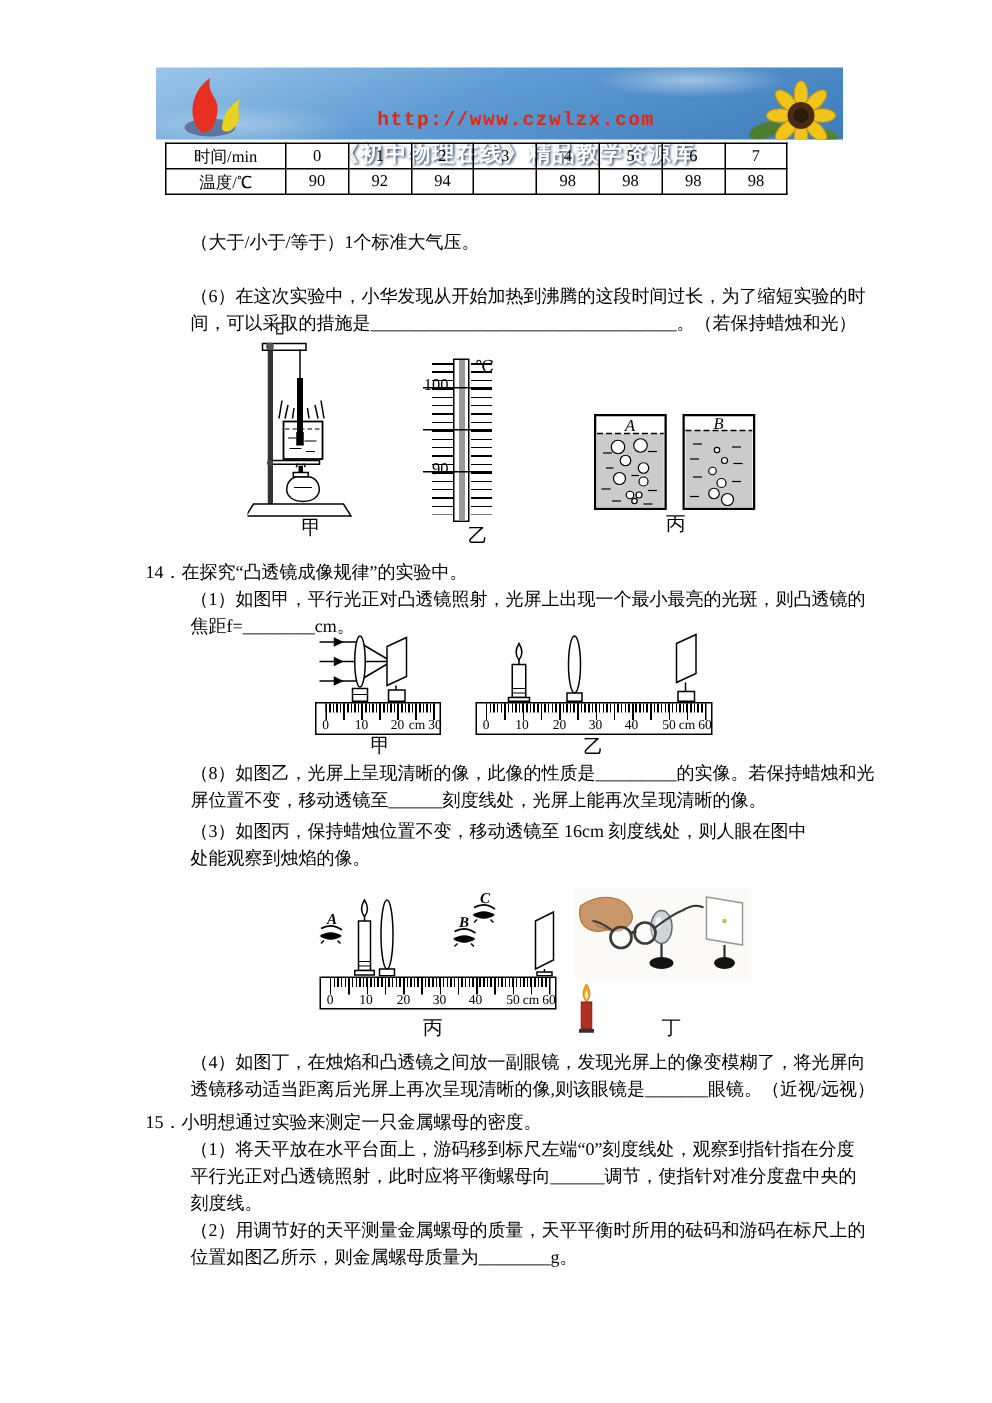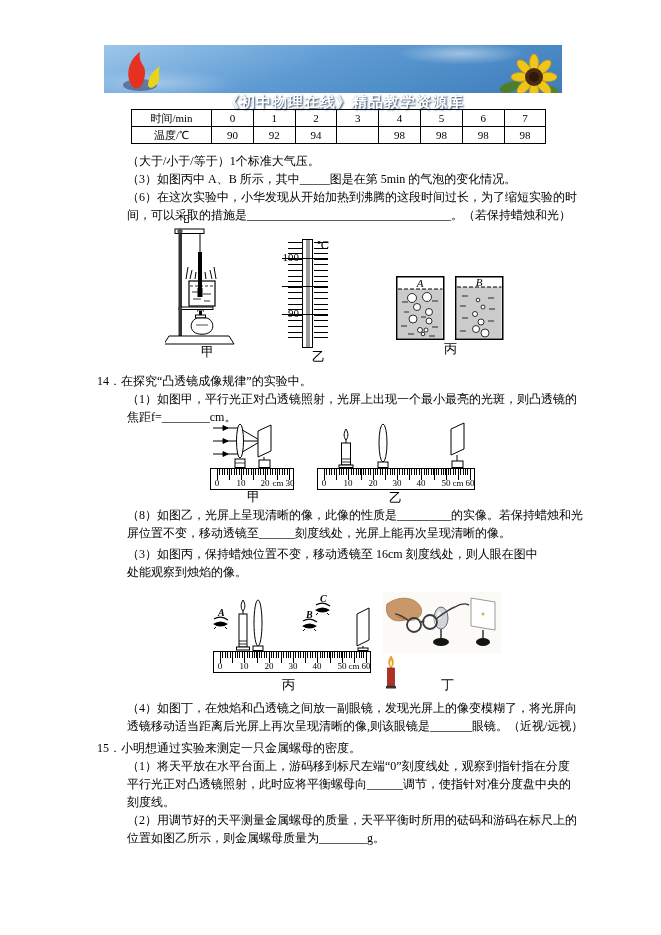--- a/index.html
+++ b/index.html
@@ -14,21 +14,21 @@
               radial-gradient(ellipse 90px 16px at 78% 18%, rgba(255,255,255,.45), transparent 70%),
               radial-gradient(ellipse 110px 20px at 12% 80%, rgba(255,255,255,.30), transparent 70%),
               linear-gradient(160deg,#9cc6ea 0%,#5e9bd3 45%,#3d7cba 100%); }
   .banner-title { position:absolute; left:88px; right:66px; top:7px; text-align:center;
                   color:#fff; font-weight:bold; font-size:15px; letter-spacing:1px;
                   text-shadow:1px 1px 2px #1c3a5e; white-space:nowrap;margin-top:41px; }
   .banner-url { position:absolute; left:88px; right:66px; top:27px; text-align:center;
                 color:#e8250a; font-weight:bold; font-size:13px; letter-spacing:1px;
                 font-family:"Liberation Mono","DejaVu Sans Mono",monospace; cursor:pointer; }
   
-  .qtable { position:absolute; left:131px; top:95px; border-collapse:collapse; table-layout:fixed;margin-top:14px; }
+  .qtable { position:absolute; left:110px; top:95px; border-collapse:collapse; table-layout:fixed; }
   .qtable td { border:1px solid #000; height:17px; text-align:center; font-size:11px; padding:0;
                font-family:"Liberation Serif",serif; }
   .qtable td.c0 { width:80px; } .qtable td.cn { width:41.8px; }
   
   .ruler { position:absolute; height:22px; border:1px solid #000; background:#fff; }
   .tickrow { position:absolute; top:0; height:6px;
              background:repeating-linear-gradient(90deg,#000 0 1px,transparent 1px var(--s)); }
   .tickrow.major { height:11px; }
   .rnum { position:absolute; bottom:1px; transform:translateX(-50%); font-size:9px; line-height:9px; }
   
@@ -44,20 +44,21 @@
 
 <div class="page">
 
   <div class="banner">
     <svg class="abs" style="left:8px;top:3px" width="58" height="44" viewBox="0 0 58 44">
       <ellipse cx="28" cy="37" rx="17" ry="6" fill="rgba(30,35,70,0.45)"></ellipse>
       <path d="M22,40 C12,30 16,12 28,4 C26,16 34,16 33,26 C32,36 28,42 22,40 Z" fill="#e63022"></path>
       <path d="M36,38 C36,28 42,22 48,18 C45,27 50,30 45,36 C42,40 38,41 36,38 Z" fill="#e8d31f"></path>
     </svg>
     <div class="banner-title">《初中物理在线》精品教学资源库</div>
+    <div class="banner-url">http://www.czwlzx.com</div>
     <svg class="abs" style="right:2px;bottom:0" width="66" height="42" viewBox="0 0 66 42">
       <ellipse cx="16" cy="36" rx="11" ry="5" fill="#4e7d2f" transform="rotate(-18 16 36)"></ellipse>
       <ellipse cx="56" cy="39" rx="9" ry="4" fill="#55842f" transform="rotate(12 56 39)"></ellipse>
       <g fill="#f0c419" stroke="#c79a10" stroke-width="0.7">
         <ellipse cx="40" cy="12" rx="4.5" ry="9" transform="rotate(0 40 26)"></ellipse>
         <ellipse cx="40" cy="12" rx="4.5" ry="9" transform="rotate(45 40 26)"></ellipse>
         <ellipse cx="40" cy="12" rx="4.5" ry="9" transform="rotate(90 40 26)"></ellipse>
         <ellipse cx="40" cy="12" rx="4.5" ry="9" transform="rotate(135 40 26)"></ellipse>
         <ellipse cx="40" cy="12" rx="4.5" ry="9" transform="rotate(180 40 26)"></ellipse>
         <ellipse cx="40" cy="12" rx="4.5" ry="9" transform="rotate(225 40 26)"></ellipse>
@@ -90,21 +91,20 @@
       <td class="cn"></td>
       <td class="cn">98</td>
       <td class="cn">98</td>
       <td class="cn">98</td>
       <td class="cn">98</td>
     </tr>
   </tbody>
     </table>
 
   <div class="t" style="left:127px;top:153px">（大于/小于/等于）1个标准大气压。</div>
-  <div class="t" style="left:127px;top:171px">（3）如图丙中 A、B 所示，其中_____图是在第 5min 的气泡的变化情况。</div>
   <div class="t" style="left:127px;top:189px">（6）在这次实验中，小华发现从开始加热到沸腾的这段时间过长，为了缩短实验的时</div>
   <div class="t" style="left:127px;top:207px">间，可以采取的措施是__________________________________。（若保持蜡烛和光）</div>
   <div class="abs" style="left:184px;top:215px;width:5px;height:8px;border:1px solid #333"></div>
 
   <svg class="abs" style="left:165px;top:226px" width="76" height="120" viewBox="0 0 76 120">
     <rect x="13.5" y="3" width="3.5" height="108" fill="#333"></rect>
     <rect x="10" y="3" width="29" height="4.5" fill="#fff" stroke="#000"></rect>
     <circle cx="15" cy="5" r="2.6" fill="#555"></circle>
     <line x1="35" y1="7" x2="35" y2="27" stroke="#000" stroke-width="1"></line>
     <rect x="33" y="26" width="4" height="44" fill="#000"></rect>

